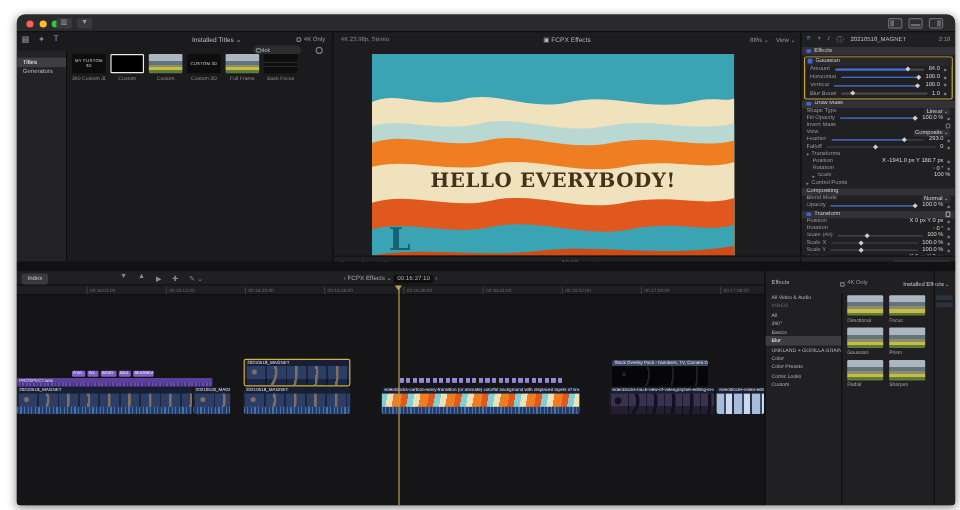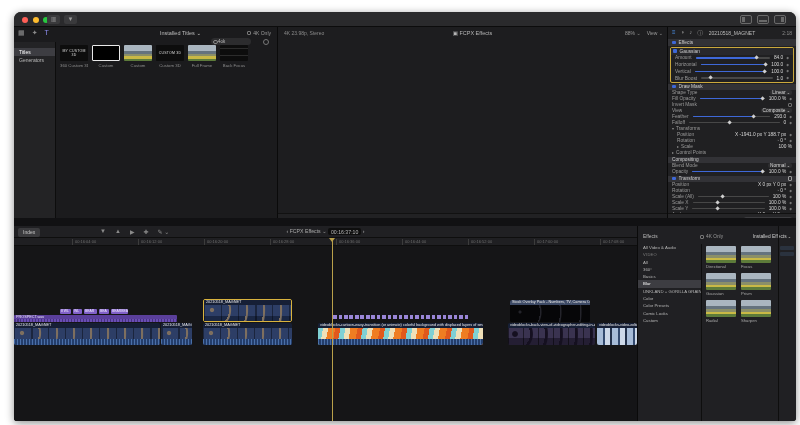--- a/index.html
+++ b/index.html
@@ -242,20 +242,34 @@
       </div>
   </div>
 
   <div class="viewer panel">
     <div class="v-info">4K 23.98p, Stereo</div>
     <div class="v-title">▣ <span>FCPX Effects</span></div>
     <div class="v-right">
       <span><span>88%</span> ⌄</span>
       <span><span>View</span> ⌄</span>
     </div>
+    <div class="canvas">
+      <svg width="302" height="172" viewBox="0 0 302 172">
+        <rect x="0" y="0" width="302" height="172" fill="#3aa3b4"></rect>
+        <path d="M0,40 C20,30 45,46 75,38 C105,30 130,48 165,40 C200,32 230,48 265,40 C285,35 295,40 302,37 L302,172 L0,172 Z" fill="#efe2bd"></path>
+        <path d="M0,60 C25,52 55,66 90,58 C125,50 155,68 195,60 C235,52 265,66 302,58 L302,172 L0,172 Z" fill="#b9d8d2"></path>
+        <path d="M0,74 C30,64 60,80 95,72 C130,64 160,82 200,74 C240,66 270,80 302,72 L302,172 L0,172 Z" fill="#ef7d22"></path>
+        <path d="M0,94 C30,86 65,100 100,92 C135,84 170,102 210,94 C250,86 275,98 302,90 L302,172 L0,172 Z" fill="#efe2bd"></path>
+        <path d="M0,124 C30,114 65,130 100,122 C140,114 170,132 210,124 C250,116 275,128 302,120 L302,172 L0,172 Z" fill="#e0581d"></path>
+        <path d="M0,146 C30,138 65,152 100,144 C140,136 175,154 215,146 C255,138 280,150 302,142 L302,172 L0,172 Z" fill="#3aa3b4"></path>
+        <path d="M0,168 C40,160 90,170 140,164 C190,158 240,170 302,160 L302,172 L0,172 Z" fill="#cf4c15"></path>
+        <text x="151" y="111" text-anchor="middle" font-family="DejaVu Serif, serif" font-weight="bold" font-size="16.5" letter-spacing="0.5" fill="#46301a">HELLO EVERYBODY!</text>
+        <text x="14" y="163" font-family="DejaVu Serif, serif" font-weight="bold" font-size="26" fill="#156275">L</text>
+      </svg>
+    </div>
     <div class="v-toolbar">
       <div class="v-tools">
         <span>⊞ ⌄</span>
         <span>✎ ⌄</span>
         <span>▦ ⌄</span>
       </div>
       <div class="v-transport">
         <span class="glyph">◔</span>
         <span>10:02</span>
       </div>

